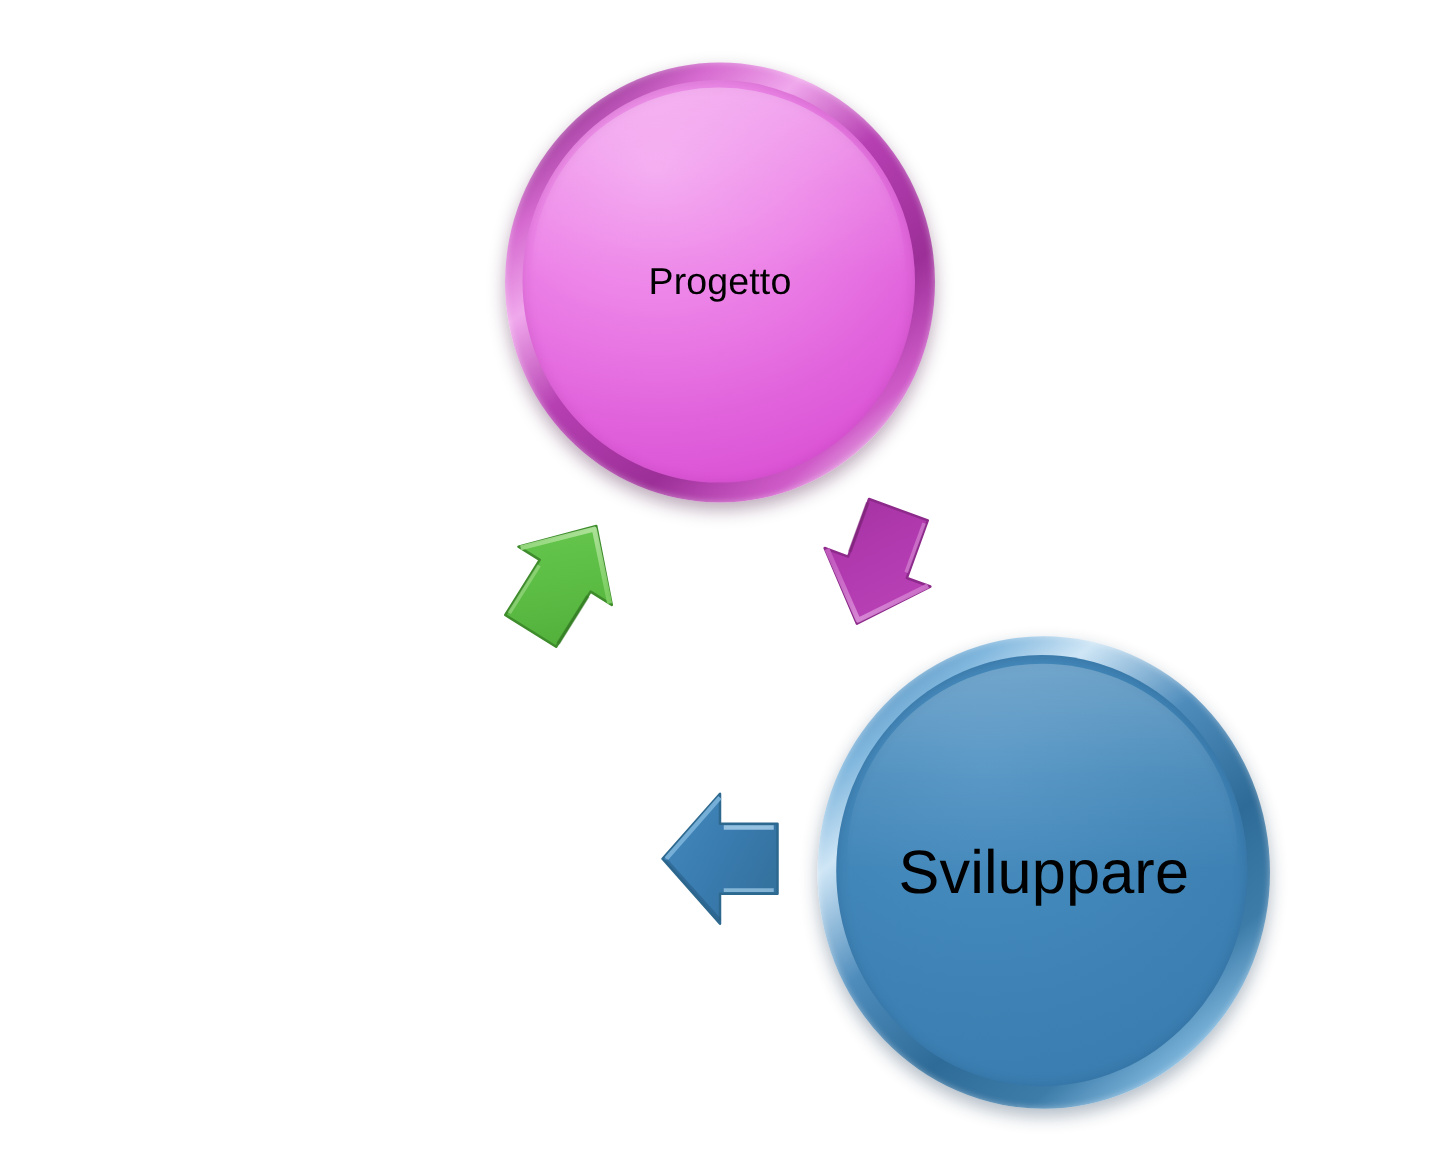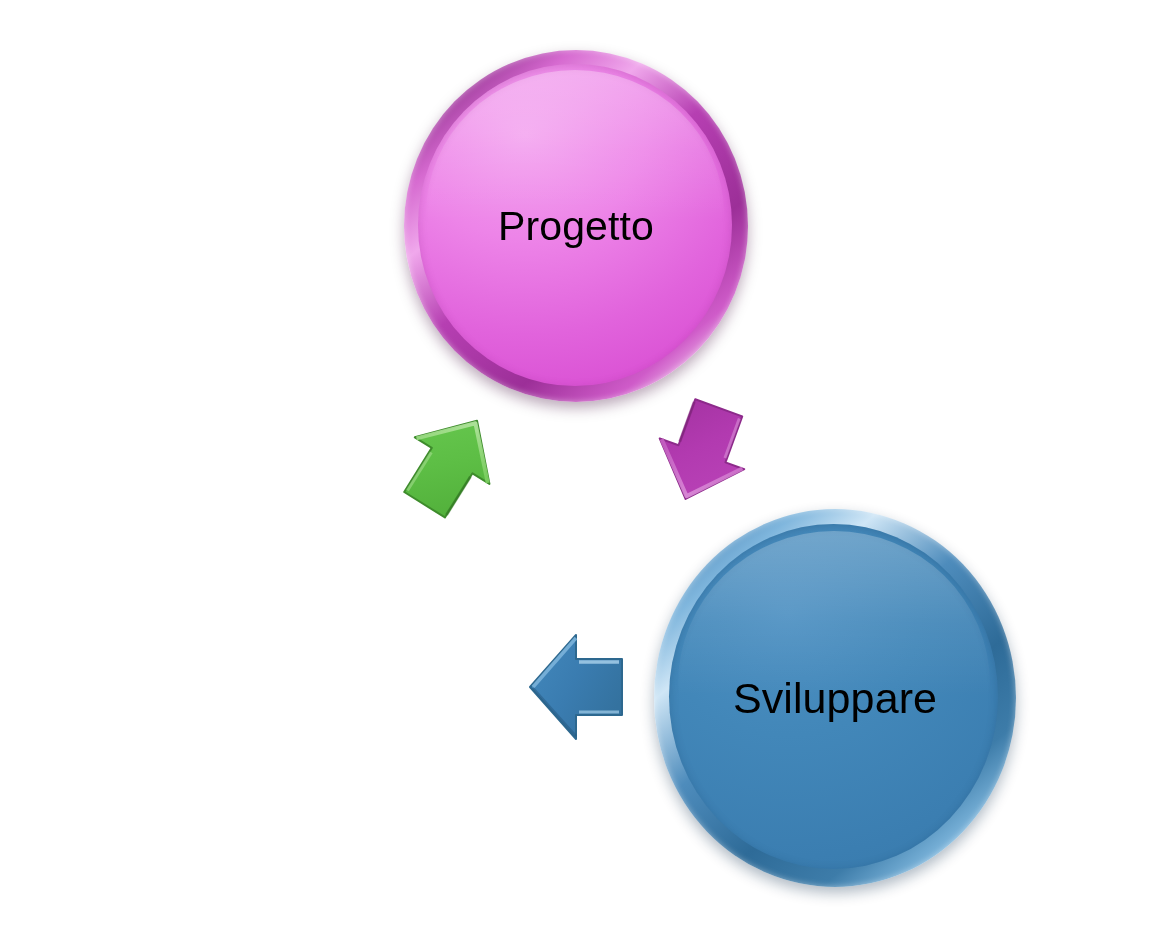--- a/index.html
+++ b/index.html
@@ -72,21 +72,21 @@
     box-shadow: inset 0 2px 10px rgba(120,20,110,0.20);
   }
   #node-progetto .gloss {
     inset: 20px 24px 44px 22px;
     background:
       linear-gradient(180deg,
         rgba(255,255,255,0.30) 0%,
         rgba(255,255,255,0.10) 28%,
         rgba(255,255,255,0.00) 52%);
   }
-  #node-progetto .label { font-size: 41px; }
+  #node-progetto .label { font-size: 30px; }
 
   
   #node-distribuire {
     left: 178px; top: 511px;
     width: 316px; height: 336px;
   }
   #node-distribuire .rim {
     background:
       linear-gradient(135deg,
         #86d06a 0%, #3f8f2c 9%, #6cc24f 20%,
@@ -136,21 +136,21 @@
     box-shadow: inset 0 2px 10px rgba(15,50,85,0.22);
   }
   #node-sviluppare .gloss {
     inset: 22px 26px 50px 24px;
     background:
       linear-gradient(180deg,
         rgba(255,255,255,0.24) 0%,
         rgba(255,255,255,0.07) 30%,
         rgba(255,255,255,0.00) 54%);
   }
-  #node-sviluppare .label { font-size: 43px; }
+  #node-sviluppare .label { font-size: 49px; }
 
   
   .arrow {
     position: absolute;
   }
   .arrow svg { display: block; overflow: visible; }
 
   #arrow-progetto-sviluppare { left: 644px; top: 396px; width: 118px; height: 110px; }
   #arrow-sviluppare-distribuire { left: 526px; top: 626px; width: 100px; height: 122px; }
   #arrow-distribuire-progetto { left: 392px; top: 408px; width: 116px; height: 112px; }

